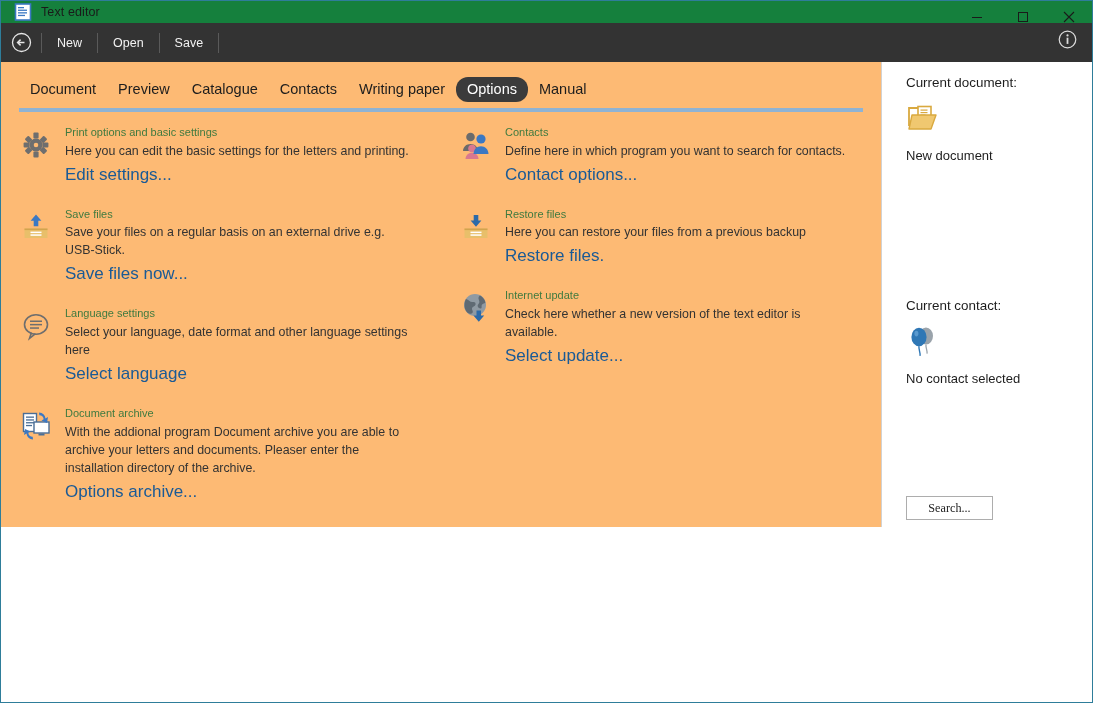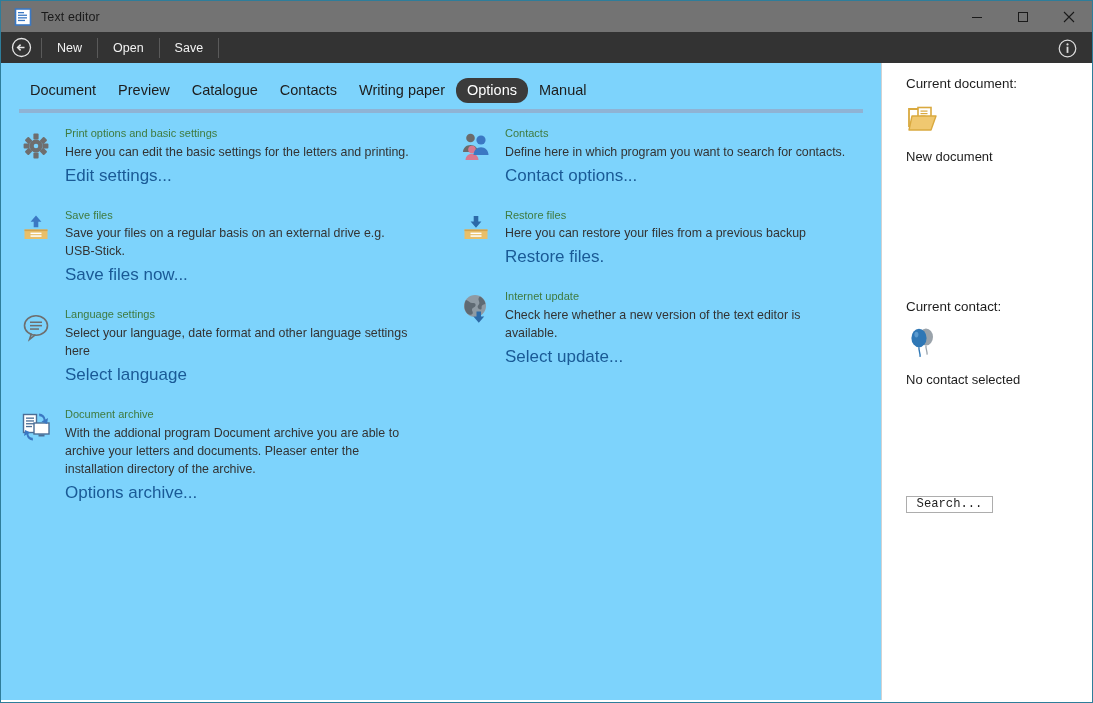--- a/index.html
+++ b/index.html
@@ -16,22 +16,22 @@
     width: 1093px;
     height: 703px;
     box-sizing: border-box;
     border: 1px solid #2e7d9a;
     background: #ffffff;
     overflow: hidden;
   }
 
   
   .titlebar {
-    height: 31px;
-    background: #737373;
+    height: 22px;
+    background: #15803d;
     display: flex;
     align-items: center;
     position: relative;
   }
   .title-icon {
     margin-left: 13px;
     width: 18px;
     height: 18px;
     display: block;
   }
@@ -52,21 +52,21 @@
     width: 46px;
     height: 31px;
     display: flex;
     align-items: center;
     justify-content: center;
   }
   .win-btn svg { display: block; }
 
   
   .toolbar {
-    height: 31px;
+    height: 39px;
     background: #333333;
     display: flex;
     align-items: center;
     position: relative;
   }
   .back-btn {
     width: 40px;
     height: 33px;
     display: flex;
     align-items: center;
@@ -92,22 +92,22 @@
     width: 34px;
     height: 33px;
     display: flex;
     align-items: center;
     justify-content: center;
   }
 
   
   .content {
     display: flex;
-    height: 637px;
-    background: #7dd3fc;
+    height: 465px;
+    background: #fdba74;
   }
   .main-pane {
     width: 881px;
     position: relative;
     border-right: 1px solid #d2d2d2;
     box-sizing: border-box;
   }
   .side-pane {
     flex: 1;
     position: relative;
@@ -201,26 +201,26 @@
   }
   .side-value {
     font-size: 13px;
     color: #1d1d1d;
   }
   .search-btn {
     position: absolute;
     left: 905px;
     top: 495px;
     width: 87px;
-    height: 17px;
+    height: 24px;
     background: #ffffff;
     border: 1px solid #adadad;
     font-size: 12.2px;
     color: #1d1d1d;
-    font-family: Liberation Mono, monospace;
+    font-family: Liberation Serif, serif;
     line-height: 1;
     padding: 0;
   }
 </style>
 </head>
 <body>
 
 <div id="app">
 
   <div class="titlebar">

